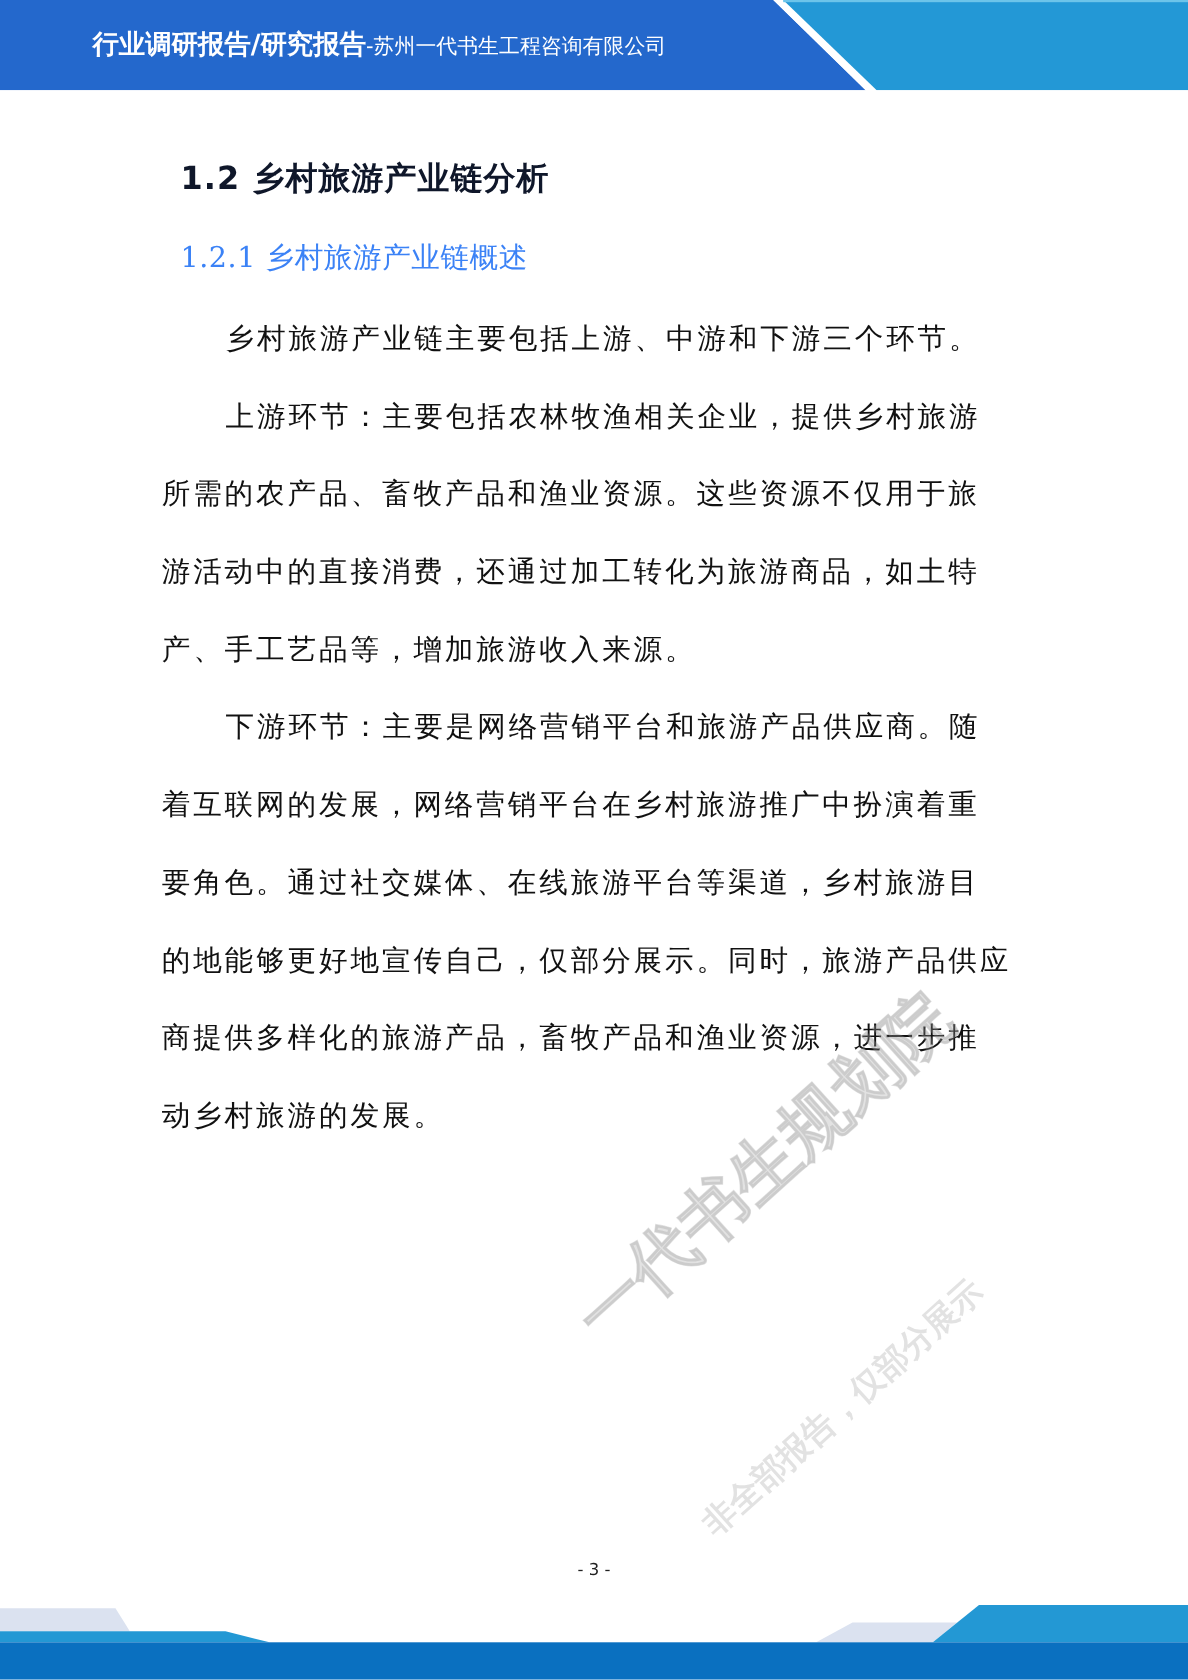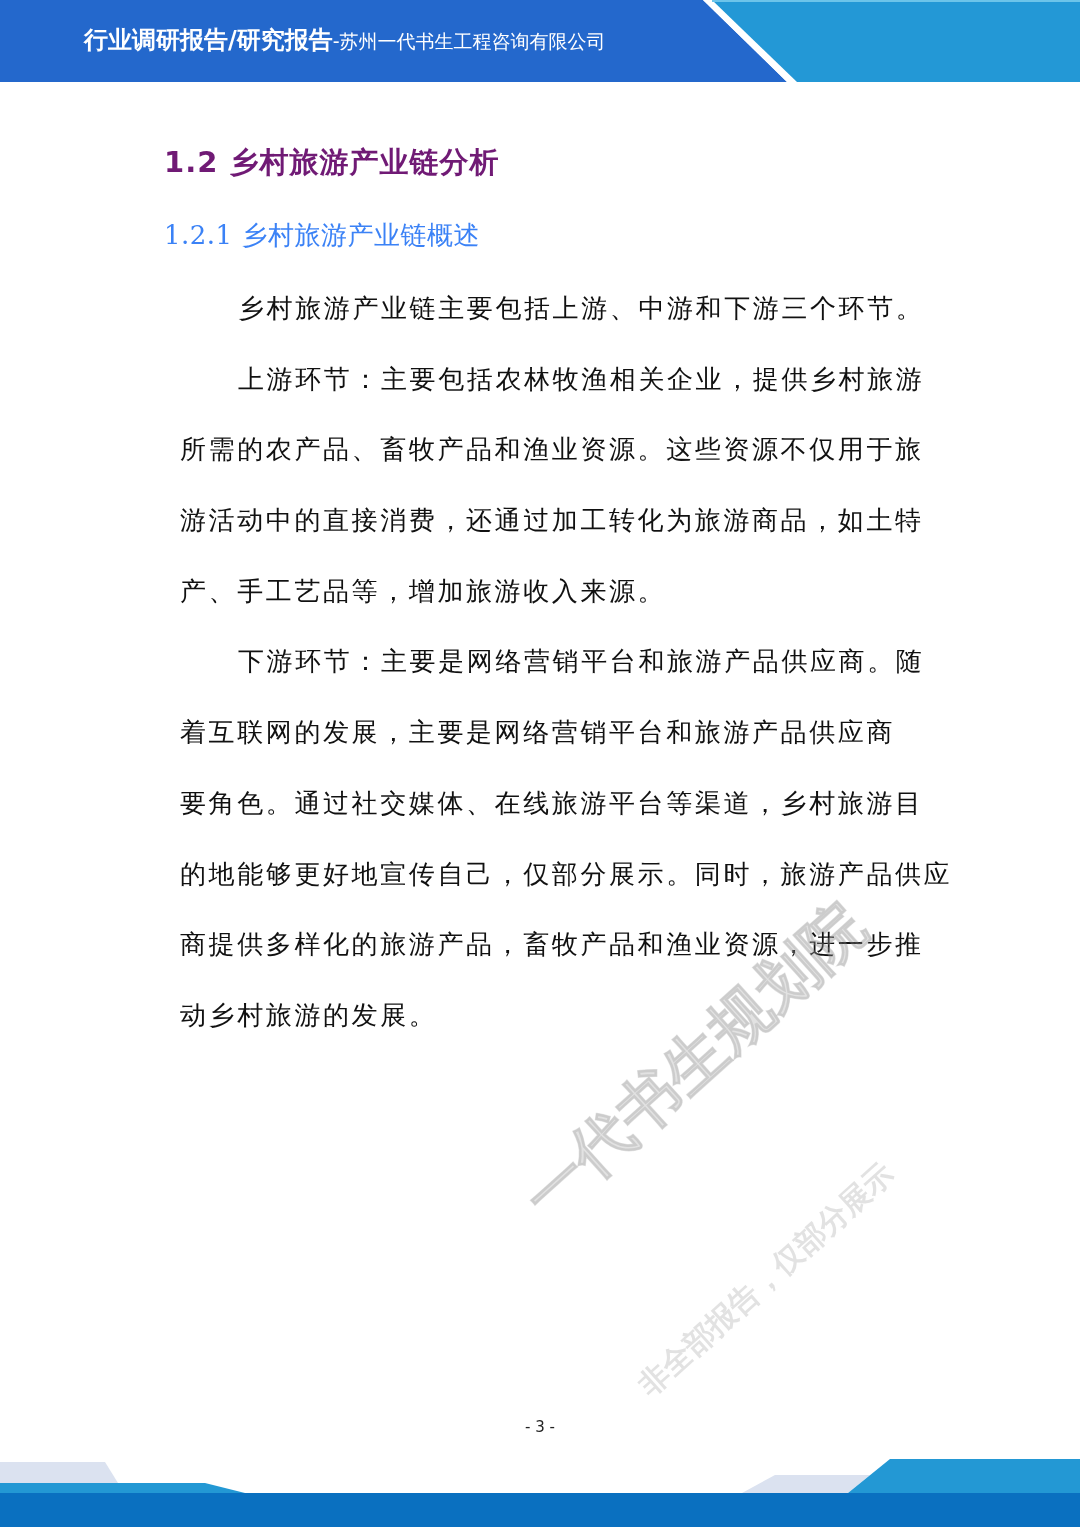--- a/index.html
+++ b/index.html
@@ -14,31 +14,31 @@
     position: absolute; left: 84px; top: 28px; color: #ffffff;
     font-family: "DejaVu Sans", "Liberation Sans", sans-serif;
     white-space: nowrap; line-height: 1;
   }
   .header-title { font-size: 24px; font-weight: bold; letter-spacing: 0px; }
   .header-company { font-size: 19px; }
 
   .h1 {
     position: absolute; left: 164px; top: 148px;
     font-family: "DejaVu Sans", "Liberation Sans", sans-serif;
-    font-weight: bold; font-size: 29px; color: #701a75; line-height: 1; white-space: nowrap;
+    font-weight: bold; font-size: 29px; color: #0f172a; line-height: 1; white-space: nowrap;
     letter-spacing: 1px;
   }
   .h2 {
     position: absolute; left: 164px; top: 222px;
     font-family: "DejaVu Serif", "Liberation Serif", serif;
     font-size: 26px; color: #3b82f6; line-height: 1; white-space: nowrap;
     letter-spacing: 0.5px;
   }
   .body {
-    position: absolute; left: 180px; top: 290px; width: 760px;
+    position: absolute; left: 147px; top: 290px; width: 760px;
   }
   .line {
     height: 70.7px; font-size: 26px; line-height: 36px; color: #111111;
     white-space: nowrap; letter-spacing: 2.6px;
   }
   .line.indent { padding-left: 58px; }
 
   .watermark { position: absolute; left: 0; top: 0; width: 1080px; height: 1527px; pointer-events: none; }
   .wm-big {
     position: absolute; left: 505px; top: 1175px;
@@ -84,21 +84,21 @@
     <div class="line indent">乡村旅游产业链主要包括上游、中游和下游三个环节。</div>
   </div>
   <div>
     <div class="line indent">上游环节：主要包括农林牧渔相关企业，提供乡村旅游</div>
     <div class="line">所需的农产品、畜牧产品和渔业资源。这些资源不仅用于旅</div>
     <div class="line">游活动中的直接消费，还通过加工转化为旅游商品，如土特</div>
     <div class="line">产、手工艺品等，增加旅游收入来源。</div>
   </div>
   <div>
     <div class="line indent">下游环节：主要是网络营销平台和旅游产品供应商。随</div>
-    <div class="line">着互联网的发展，主要是网络营销平台和旅游产品供应商</div>
+    <div class="line">着互联网的发展，网络营销平台在乡村旅游推广中扮演着重</div>
     <div class="line">要角色。通过社交媒体、在线旅游平台等渠道，乡村旅游目</div>
     <div class="line">的地能够更好地宣传自己，仅部分展示。同时，旅游产品供应</div>
     <div class="line">商提供多样化的旅游产品，畜牧产品和渔业资源，进一步推</div>
     <div class="line">动乡村旅游的发展。</div>
   </div>
 </div>
 
 <div class="watermark">
   <div class="wm-big">一代书生规划院</div>
   <div class="wm-small">非全部报告，仅部分展示</div>

